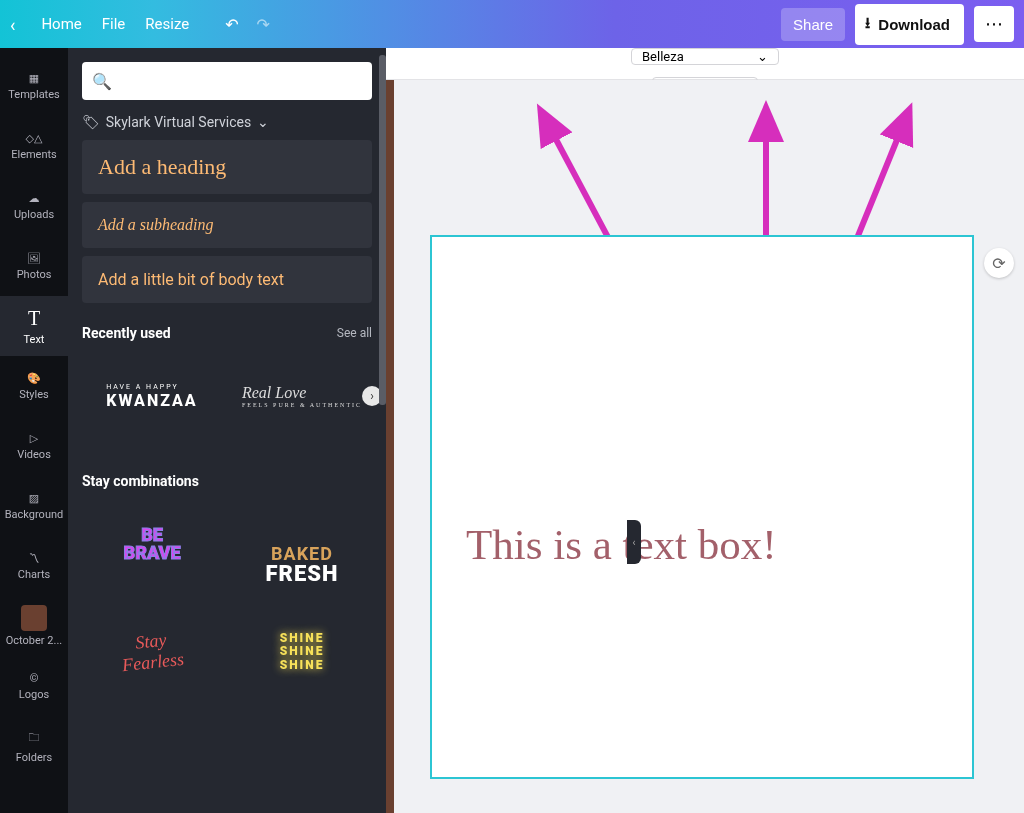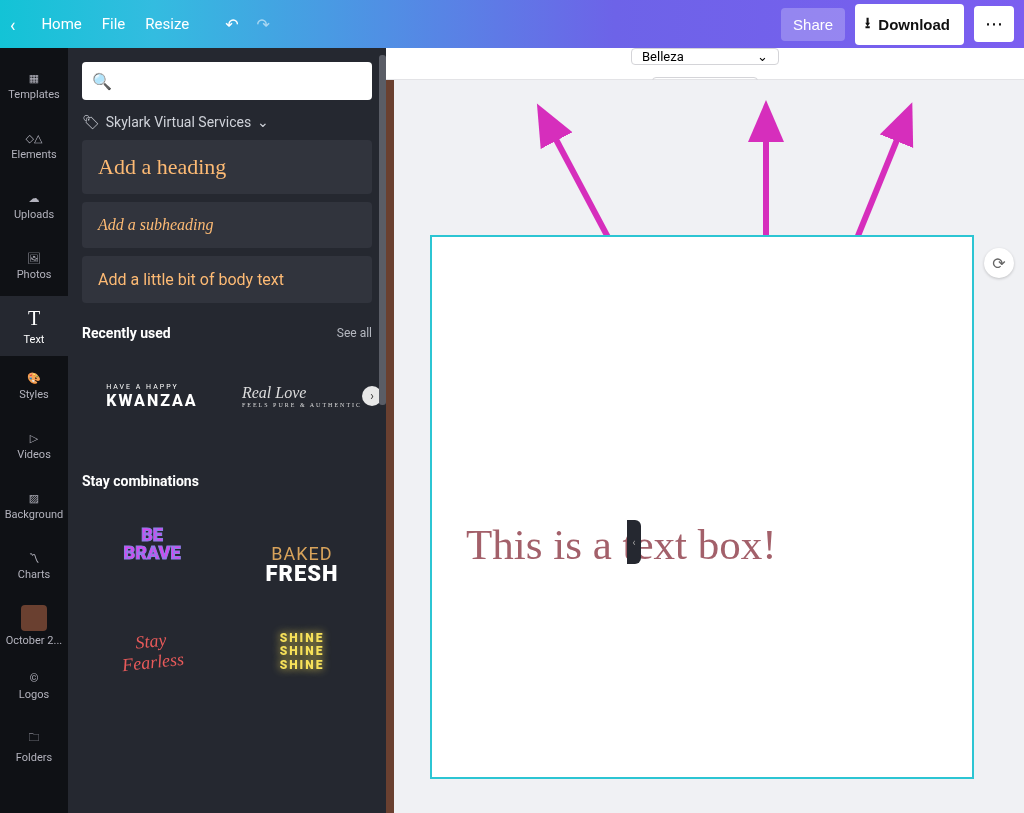--- a/index.html
+++ b/index.html
@@ -36,21 +36,21 @@
 .row { display: flex; gap: 10px; position: relative; margin-bottom: 18px; }
 .card { flex: 1; height: 90px; display: flex; flex-direction: column; align-items: center; justify-content: center; border-radius: 4px; cursor: pointer; }
 .chev { position: absolute; right: -10px; top: 50%; transform: translateY(-50%); width: 20px; height: 20px; border-radius: 50%; background: #e8e8e8; color: #333; display: flex; align-items: center; justify-content: center; font-size: 12px; cursor: pointer; }
 .real-love { font-family: cursive; font-style: italic; font-size: 16px; color: #ddd; }
 .real-love small { font-size: 6px; letter-spacing: 2px; font-style: normal; display: block; }
 .kwanzaa { color: #fff; letter-spacing: 2px; }
 .kwanzaa small { font-size: 7px; display: block; }
 .kwanzaa b { font-size: 16px; font-weight: 800; }
 .bebrave { color: #d946ef; font-weight: 900; font-size: 18px; text-align: center; line-height: 1; -webkit-text-stroke: 1px #8d7fe8; }
 .baked { text-align: center; line-height: 1; }
-.baked .l1 { color: #d8a35b; font-weight: 400; font-size: 18px; letter-spacing: 1px; margin-top: 41px; }
+.baked .l1 { color: #d8a35b; font-weight: 700; font-size: 18px; letter-spacing: 1px; margin-top: 41px; }
 .baked .l2 { color: #fff; font-weight: 900; font-size: 22px; letter-spacing: 1px; }
 .stay { color: #e85a5a; font-family: cursive; font-style: italic; font-size: 18px; transform: rotate(-6deg); text-align: center; }
 .shine { color: #f7e15a; font-weight: 900; font-size: 12px; letter-spacing: 2px; text-shadow: 0 0 8px #f7e15a; text-align: center; line-height: 1.1; }
 
 .panel-collapse { position: absolute; right: 383px; top: 520px; width: 14px; height: 44px; background: #252830; border-radius: 0 6px 6px 0; display: flex; align-items: center; justify-content: center; color: #aaa; font-size: 10px; cursor: pointer; z-index: 5; }
 .panel-scrollbar { position: absolute; left: 379px; top: 55px; width: 7px; height: 350px; background: #5a5d66; border-radius: 3px; z-index: 3; }
 
 .canvas-area { flex: 1; background: #f0f1f4; display: flex; flex-direction: column; }
 .toolbar { height: 32px; background: #fff; border-bottom: 1px solid #e3e3e6; display: flex; align-items: center; padding: 0 12px; gap: 12px; flex-direction: column; }
 .font-select { width: 148px; height: 32px; border: 1px solid #d4d4d8; border-radius: 4px; display: flex; align-items: center; justify-content: space-between; padding: 0 10px; font-size: 13px; cursor: pointer; }

